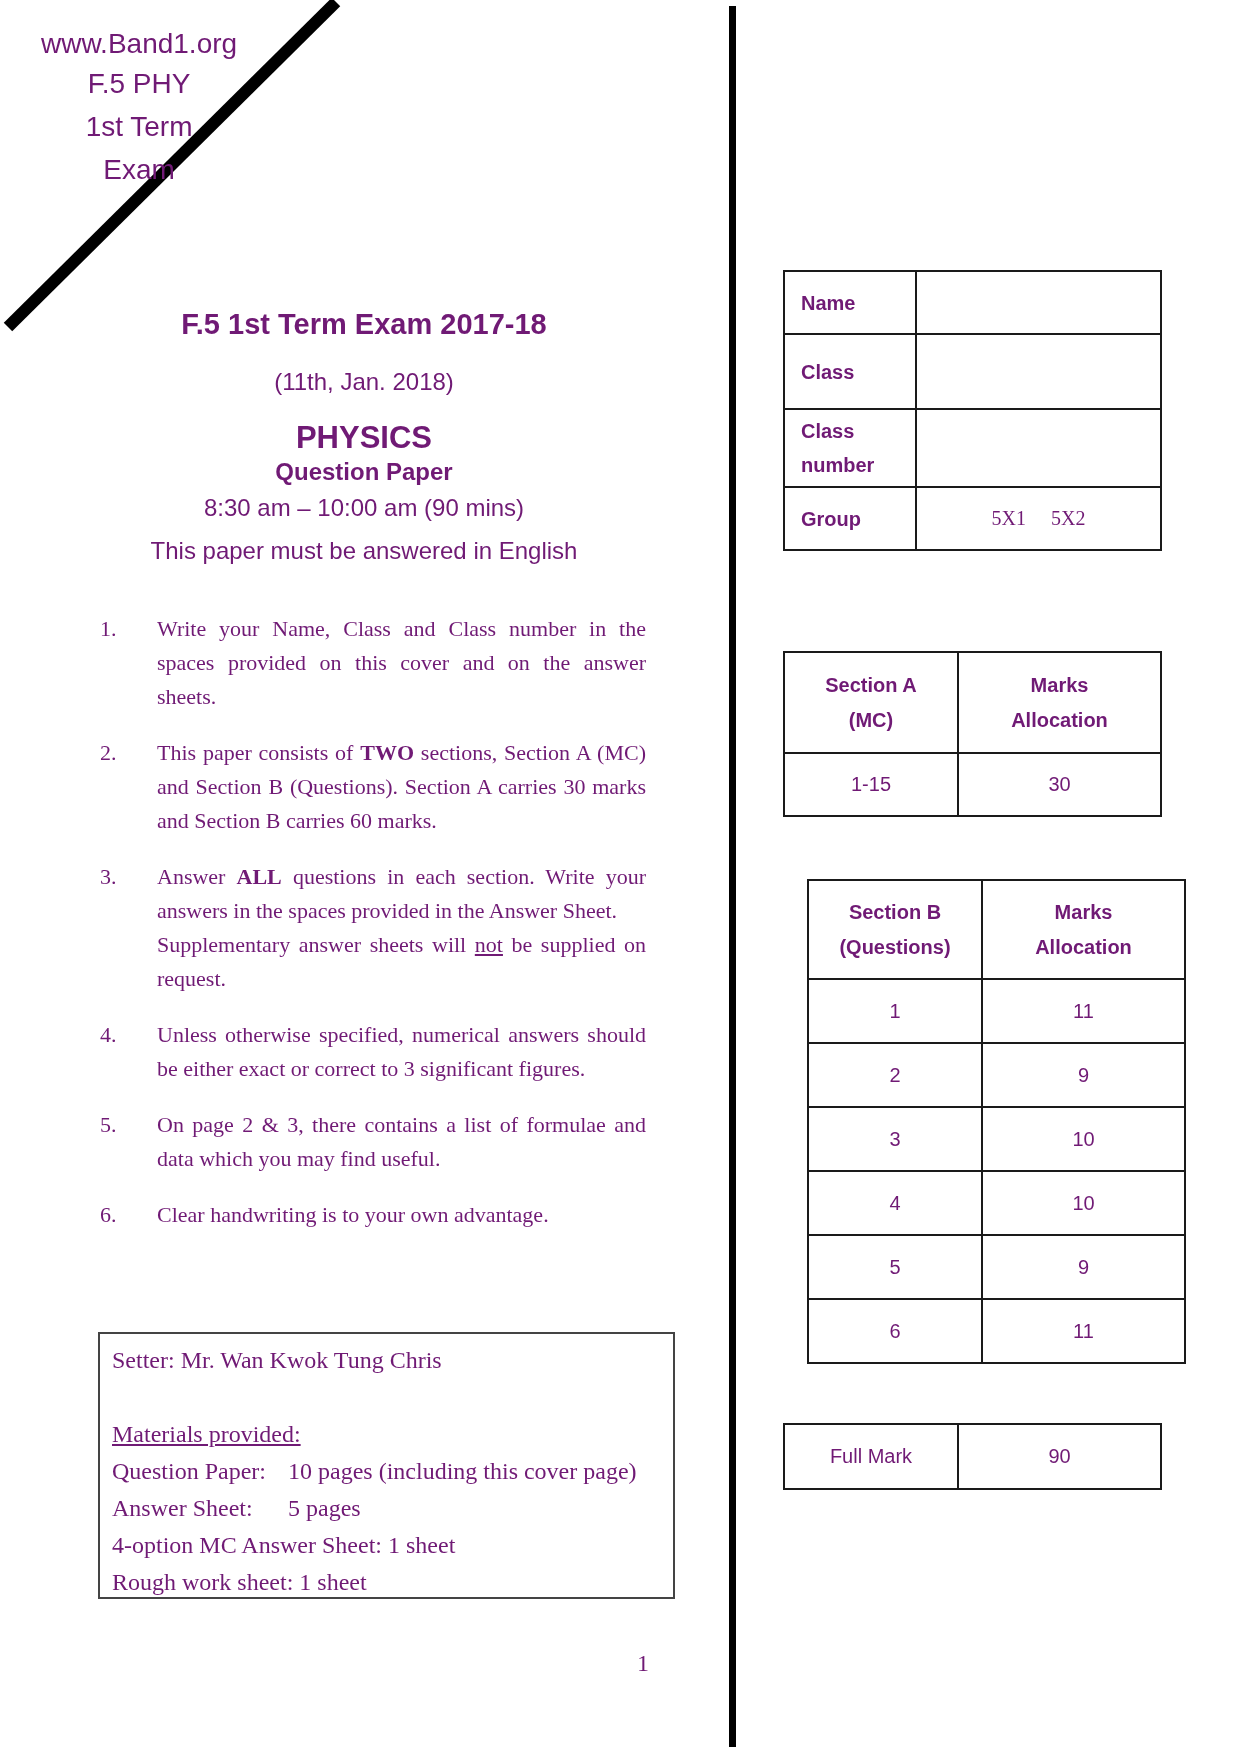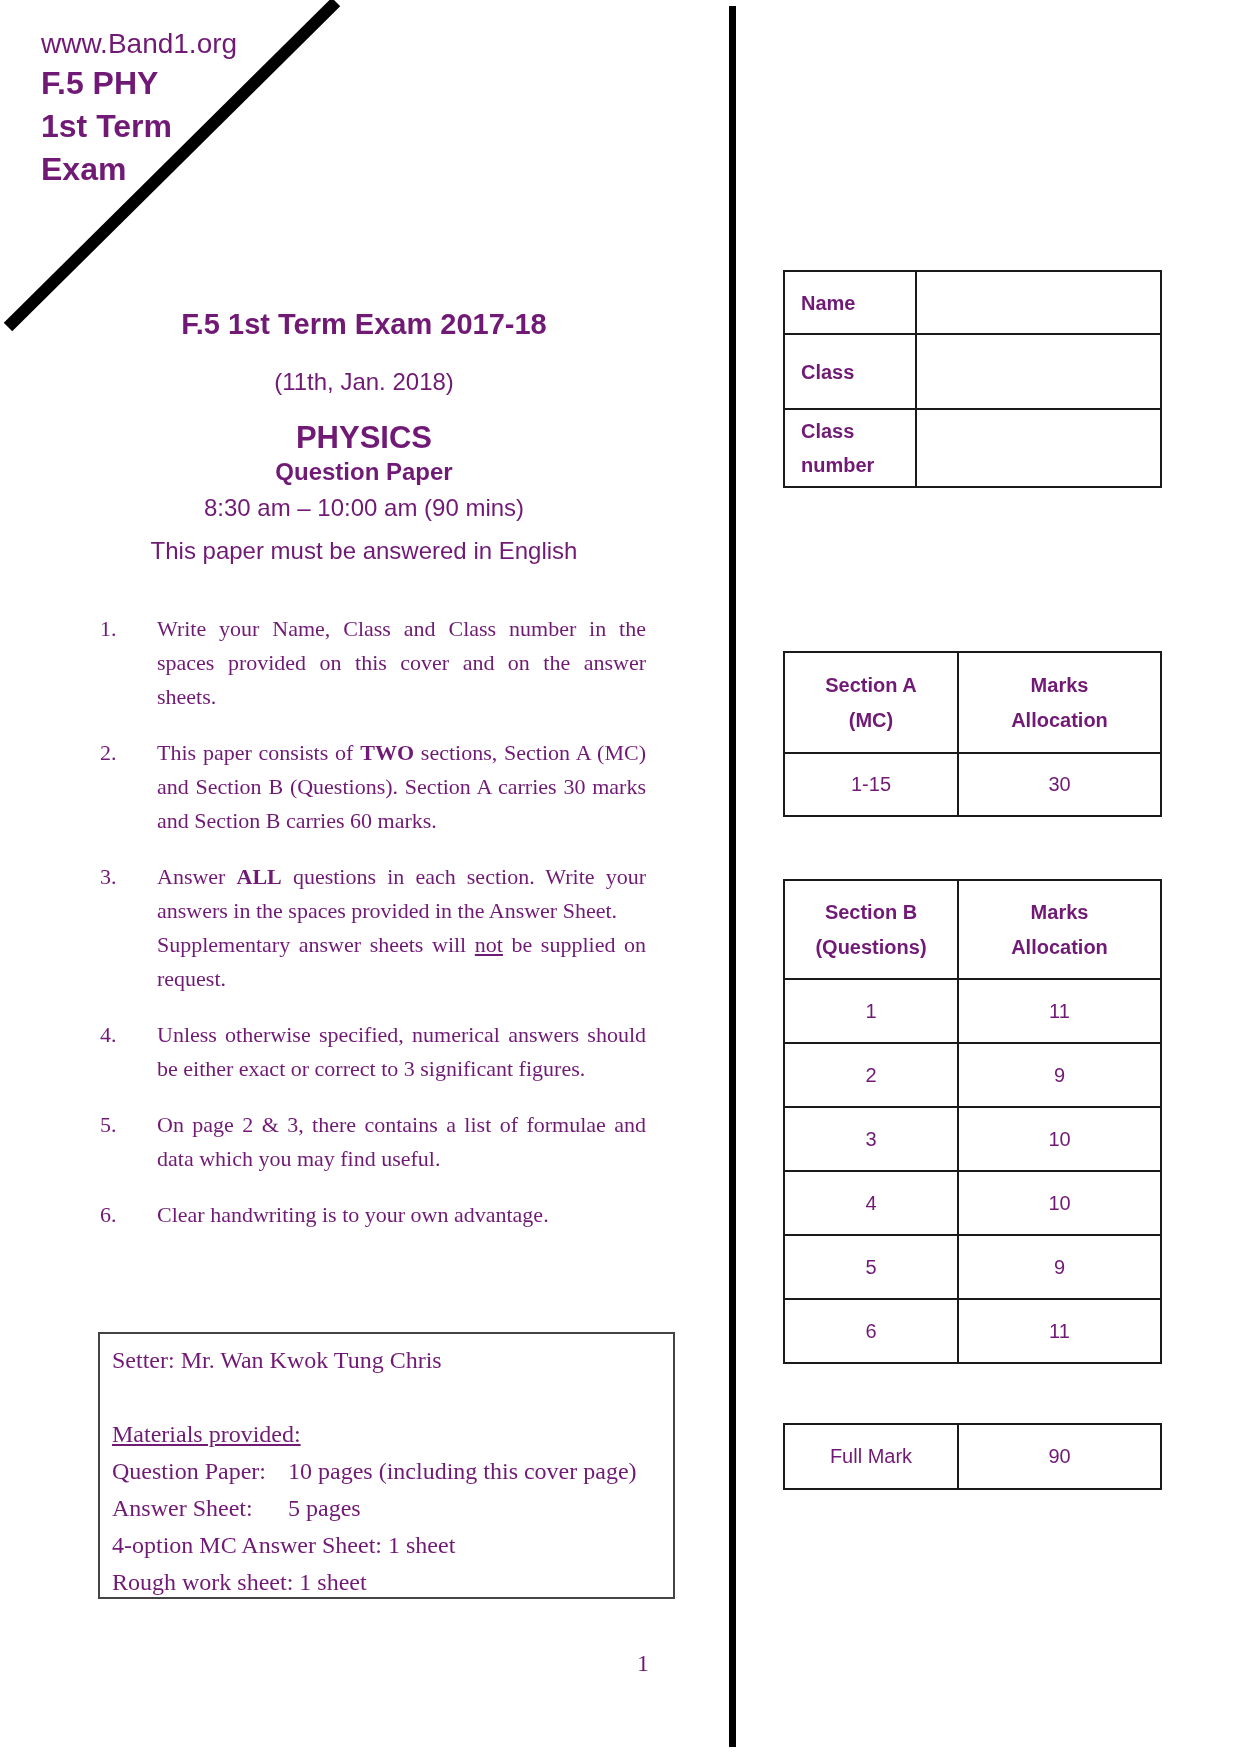--- a/index.html
+++ b/index.html
@@ -13,21 +13,21 @@
   }
   
   #vertical-rule{
     position:absolute;left:729px;top:6px;width:7px;height:1741px;
     background:#000;
   }
   #diagonal-svg{position:absolute;left:0;top:0;width:1240px;height:1754px;pointer-events:none;}
   
   #corner{position:absolute;left:41px;top:26px;}
   .watermark{font-size:28px;line-height:36px;font-weight:normal;}
-  .corner-line{font-size:32px;line-height:43px;font-weight:bold;}
+  .corner-line{font-size:28px;line-height:43px;font-weight:normal;text-align:center;}
   
   .h-line{position:absolute;left:0;width:728px;text-align:center;white-space:nowrap;}
   #h-school{top:246px;font-size:30px;font-weight:bold;}
   #h-exam{top:308px;font-size:29px;font-weight:bold;}
   #h-date{top:368px;font-size:24px;}
   #h-subject{top:420px;font-size:31px;font-weight:bold;}
   #h-paper{top:458px;font-size:24px;font-weight:bold;}
   #h-time{top:494px;font-size:24px;}
   #h-lang{top:537px;font-size:24px;}
   
@@ -44,21 +44,21 @@
   
   table.box{
     position:absolute;border-collapse:collapse;table-layout:fixed;
     font-size:20px;
   }
   table.box td{border:2px solid #1a1a1a;padding:0;vertical-align:middle;}
   #info-table{left:783px;top:270px;width:377px;}
   #info-table td.lbl{font-weight:bold;padding-left:16px;line-height:34px;}
   #info-table td.val{text-align:center;font-family:"Liberation Serif", serif;white-space:pre;}
   #section-a-table{left:783px;top:651px;width:377px;}
-  #section-b-table{left:783px;top:879px;width:377px;}
+  #section-b-table{left:807px;top:879px;width:377px;}
   #full-mark-table{left:783px;top:1423px;width:377px;border-radius:13px;}
   .th2{font-weight:bold;text-align:center;line-height:35px;}
   td.num{text-align:center;}
   #full-mark-table td{text-align:center;}
   
   #setter-box{
     position:absolute;left:98px;top:1332px;width:577px;height:267px;
     border:2px solid #444;box-sizing:border-box;
     font-family:"Liberation Serif", serif;font-size:24px;
     padding:8px 0 0 12px;
@@ -108,20 +108,24 @@
       <td class="lbl">Name</td>
       <td class="val"></td>
     </tr>
     <tr style="height:75px">
       <td class="lbl">Class</td>
       <td class="val"></td>
     </tr>
     <tr style="height:78px">
       <td class="lbl">Class number</td>
       <td class="val"></td>
+    </tr>
+    <tr style="height:63px">
+      <td class="lbl">Group</td>
+      <td class="val">5X1     5X2</td>
     </tr>
   </tbody>
     </table>
 
   <div id="instructions">
       <div class="inst-item">
         <span class="inst-num">1.</span>
         <div class="inst-body">
           <div class="inst-para"><span>Write your Name, Class and Class number in the spaces provided on this cover and on the answer sheets.</span></div>
         </div>

